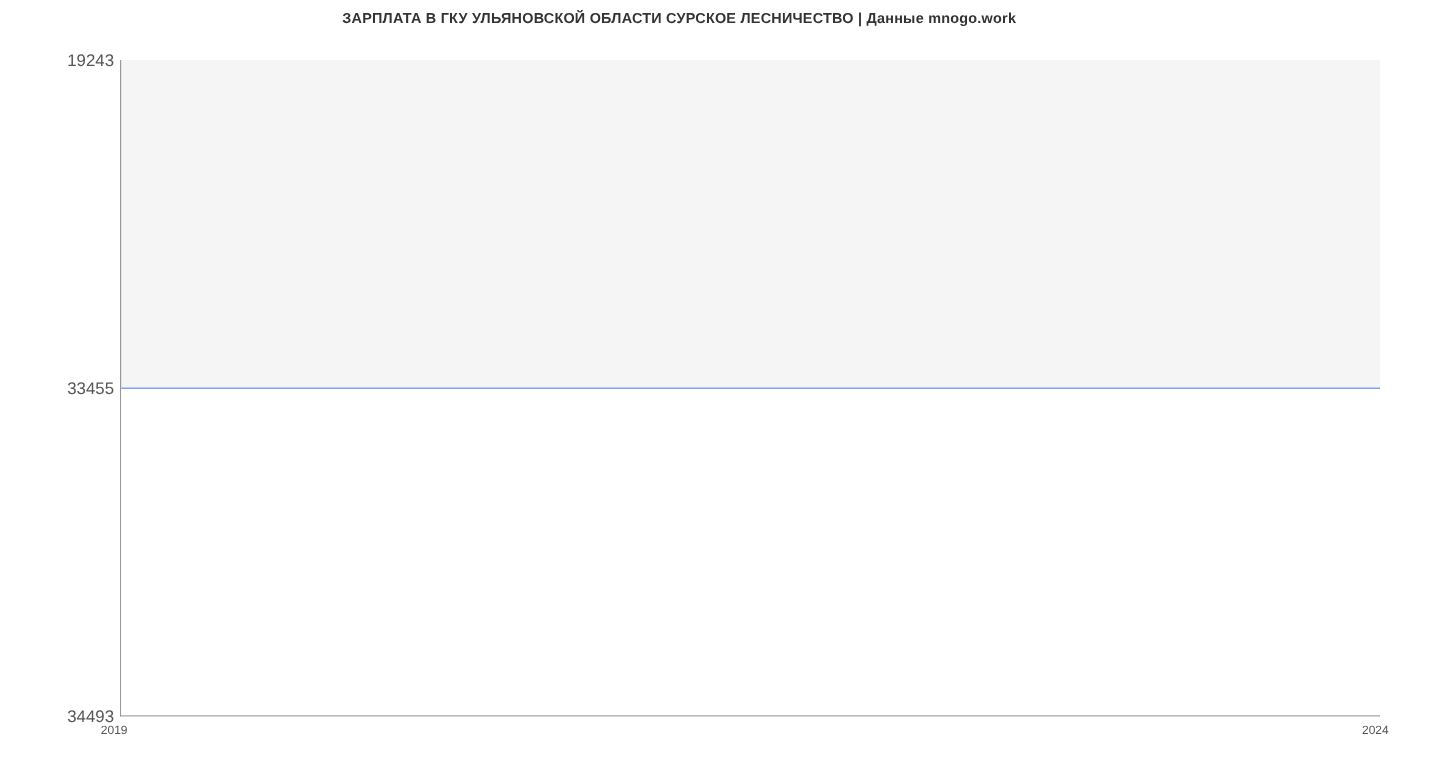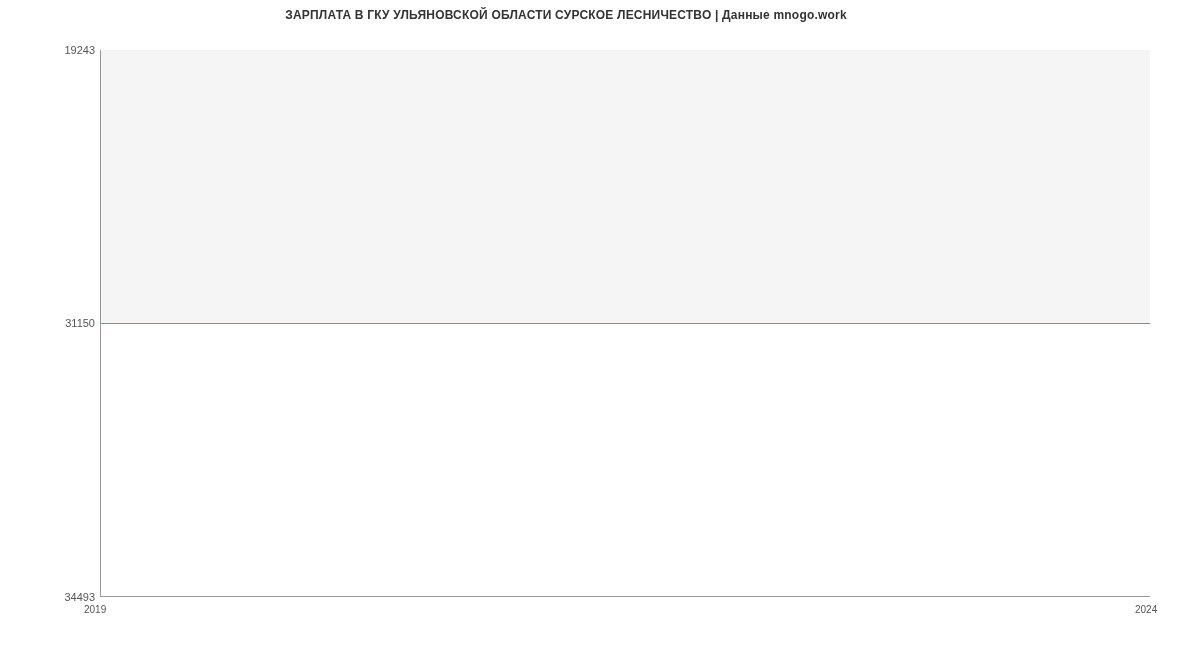--- a/index.html
+++ b/index.html
@@ -53,21 +53,21 @@
     left: 0;
     width: 100%;
     top: 50%;
     height: 0;
     border-top: 1.5px solid #5b8def;
   }
   
   .ytick {
     position: absolute;
     right: 1105px; 
-    font-size: 11px;
+    font-size: 14px;
     color: #555;
     transform: translateY(-50%);
     text-align: right;
     width: 90px;
   }
   .ytick.top    { top: 50px; }
   .ytick.mid    { top: 323px; }
   .ytick.bot    { top: 597px; }
   
   .xtick {
@@ -85,19 +85,19 @@
 <div class="chart-wrap">
 
   <div class="title">ЗАРПЛАТА В ГКУ УЛЬЯНОВСКОЙ ОБЛАСТИ СУРСКОЕ ЛЕСНИЧЕСТВО | Данные mnogo.work</div>
 
   <div class="plot">
     <div class="lower-band"></div>
     <div class="data-line"></div>
   </div>
 
   <div class="ytick top">19243</div>
-  <div class="ytick mid">31150</div>
+  <div class="ytick mid">33455</div>
   <div class="ytick bot">34493</div>
 
   <div class="xtick left">2019</div>
   <div class="xtick right">2024</div>
 
 </div>
 
 </body></html>

